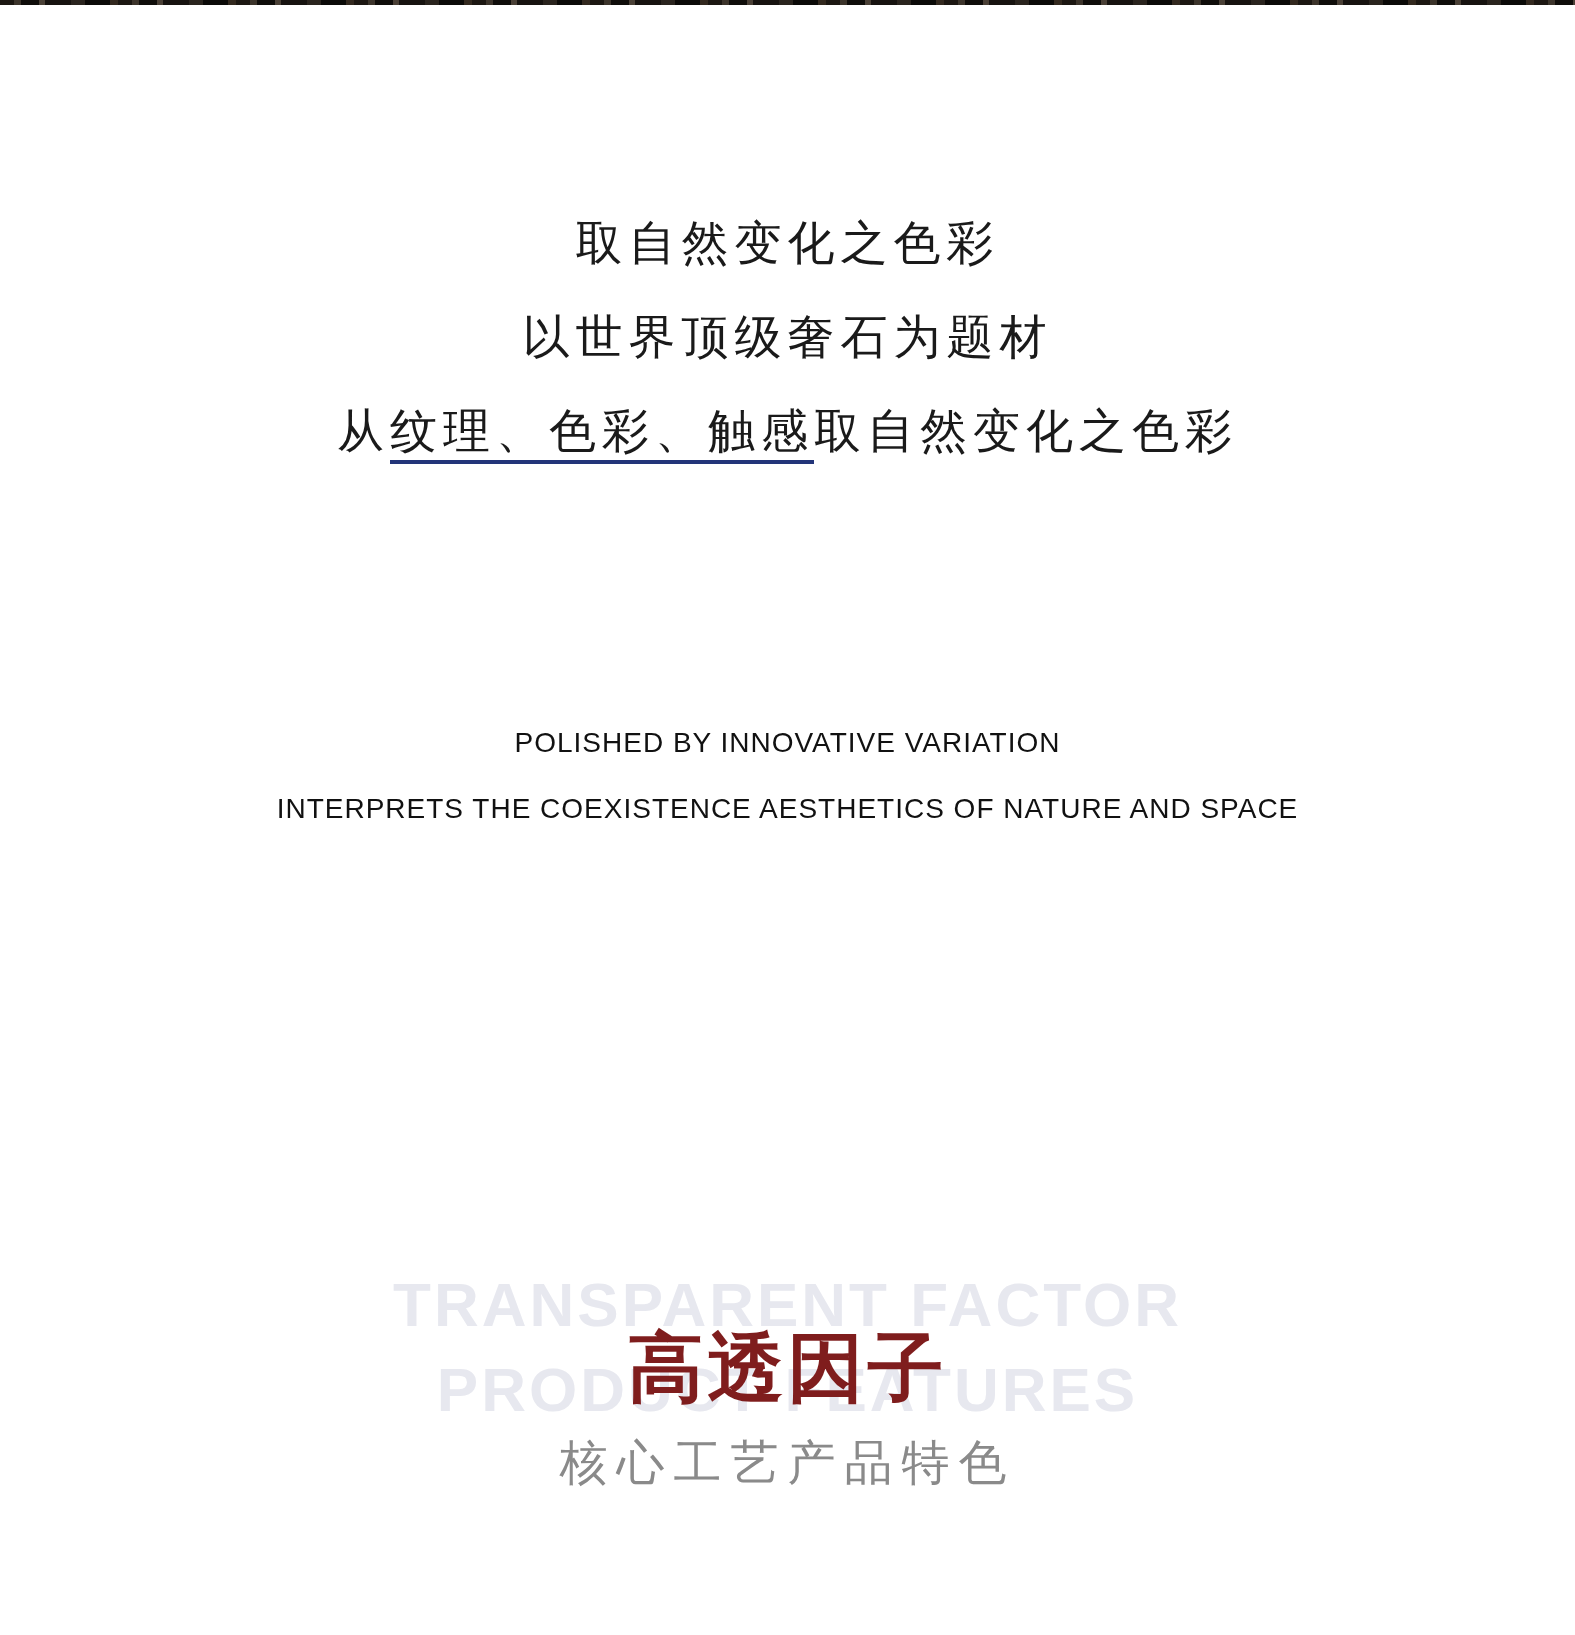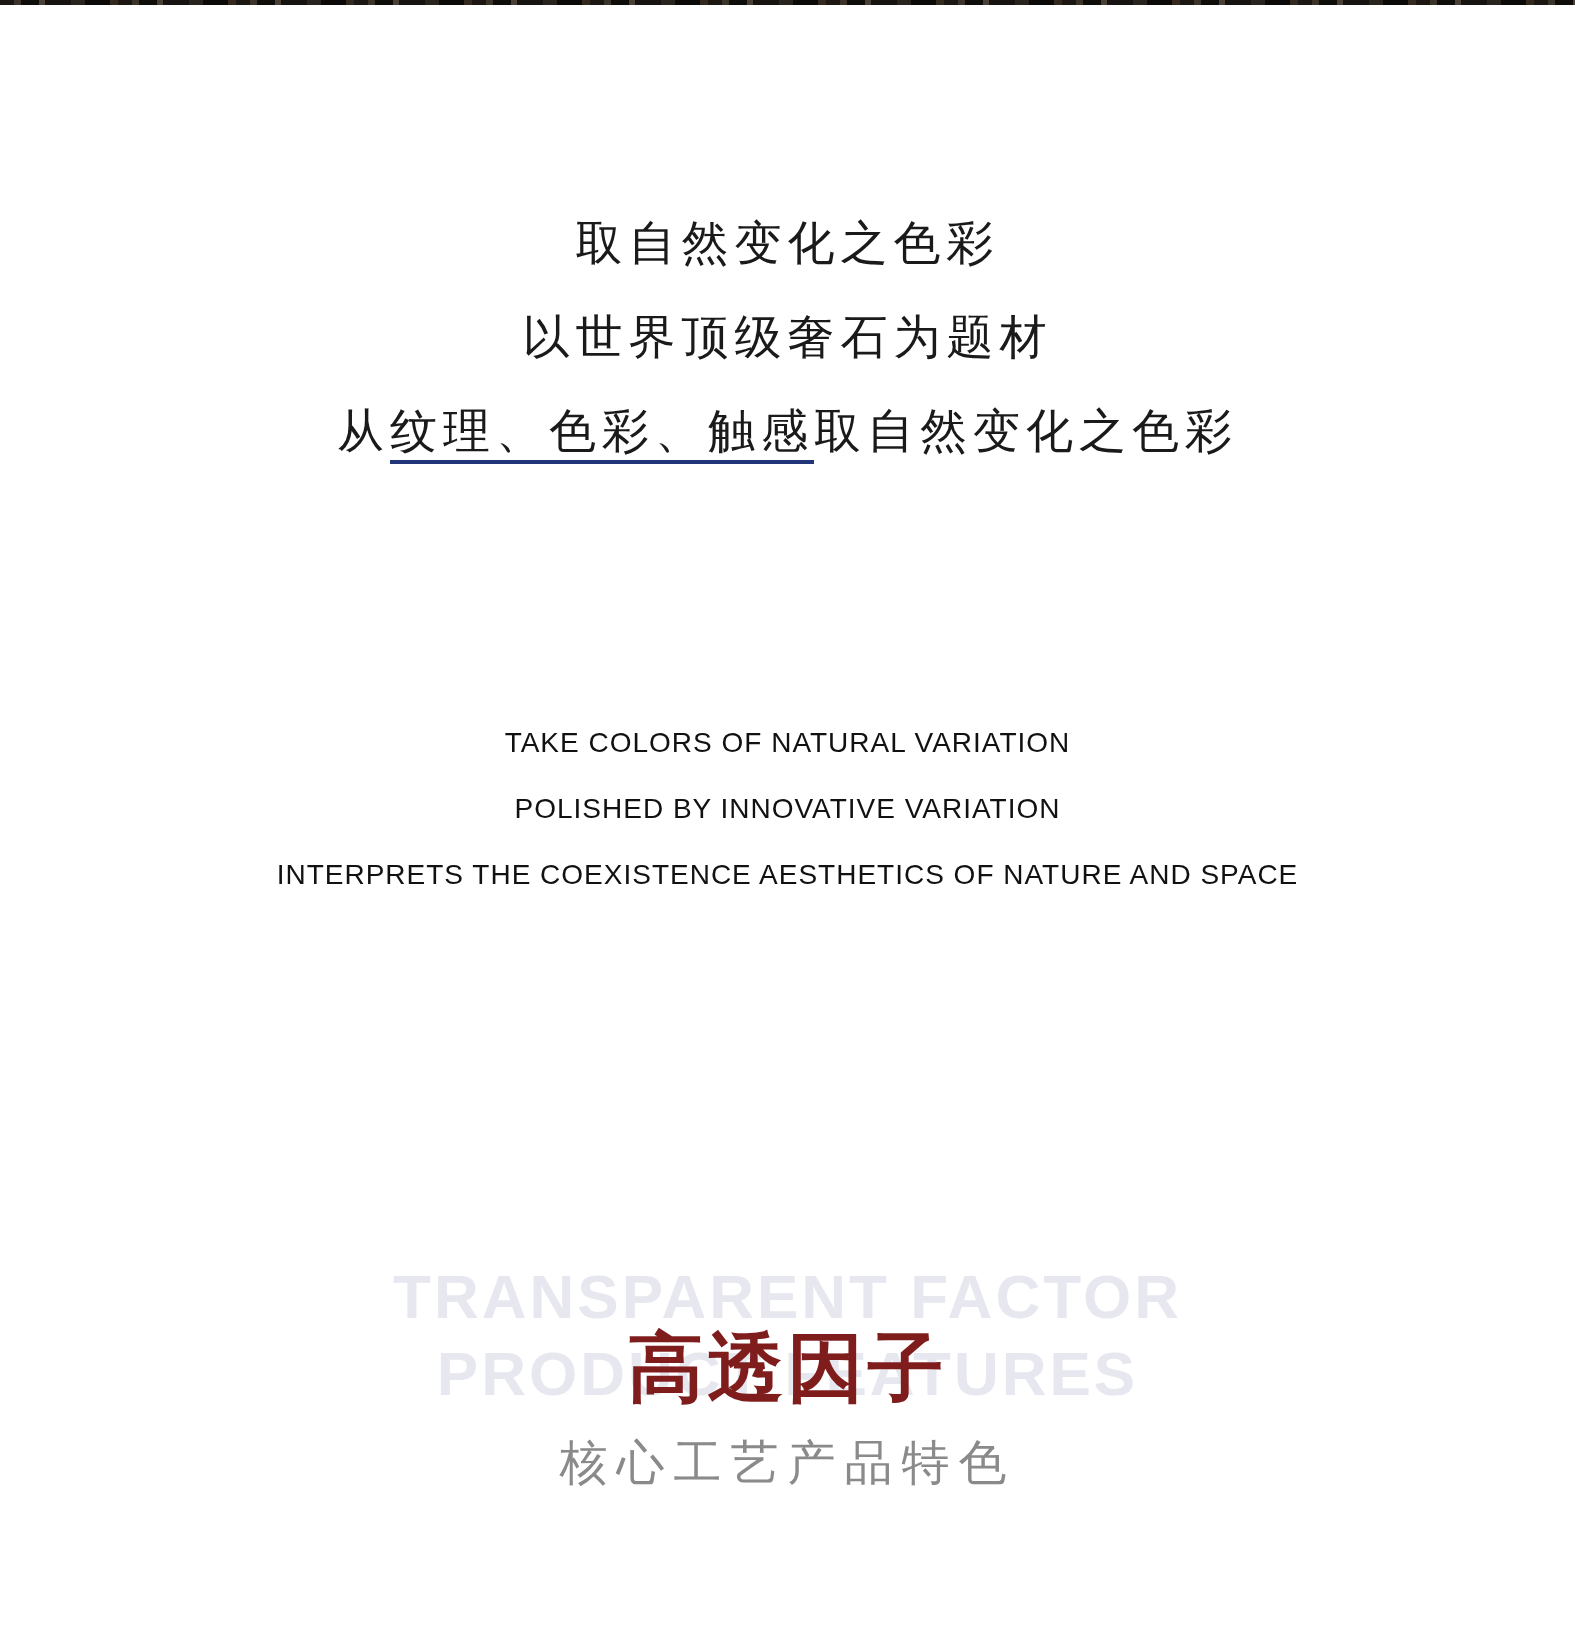--- a/index.html
+++ b/index.html
@@ -61,21 +61,21 @@
   .watermark{
     position:absolute;top:1258px;left:0;width:100%;
     text-align:center;
     color:var(--wm);
     font-size:62px;line-height:77px;
     font-weight:700;
     letter-spacing:3px;
     z-index:1;
     white-space:nowrap;
   }
-  .watermark p{margin:0;}
+  .watermark p{margin:8px;}
   .feature-title{
     position:absolute;top:1328px;left:0;width:100%;
     text-align:center;
     color:#7f1d1d;
     font-size:76px;line-height:80px;
     font-weight:700;
     letter-spacing:4px;
     z-index:2;
     margin:0;
   }
@@ -102,21 +102,20 @@
     </p>
     <p class="cn-line">
       <span>以世界顶级奢石为题材</span>
     </p>
     <p class="cn-line">
       <span>从</span><span class="u-navy">纹理、色彩、触感</span><span>取自然变化之色彩</span>
     </p>
   </section>
 
   <section class="intro-en">
-    <p class="en-line">TAKE COLORS OF NATURAL VARIATION</p>
     <p class="en-line">POLISHED BY INNOVATIVE VARIATION</p>
     <p class="en-line">INTERPRETS THE COEXISTENCE AESTHETICS OF NATURE AND SPACE</p>
   </section>
 
   <header>
     <div class="watermark">
       <p>TRANSPARENT FACTOR</p>
       <p>PRODUCT FEATURES</p>
     </div>
     <h2 class="feature-title">高透因子</h2>

